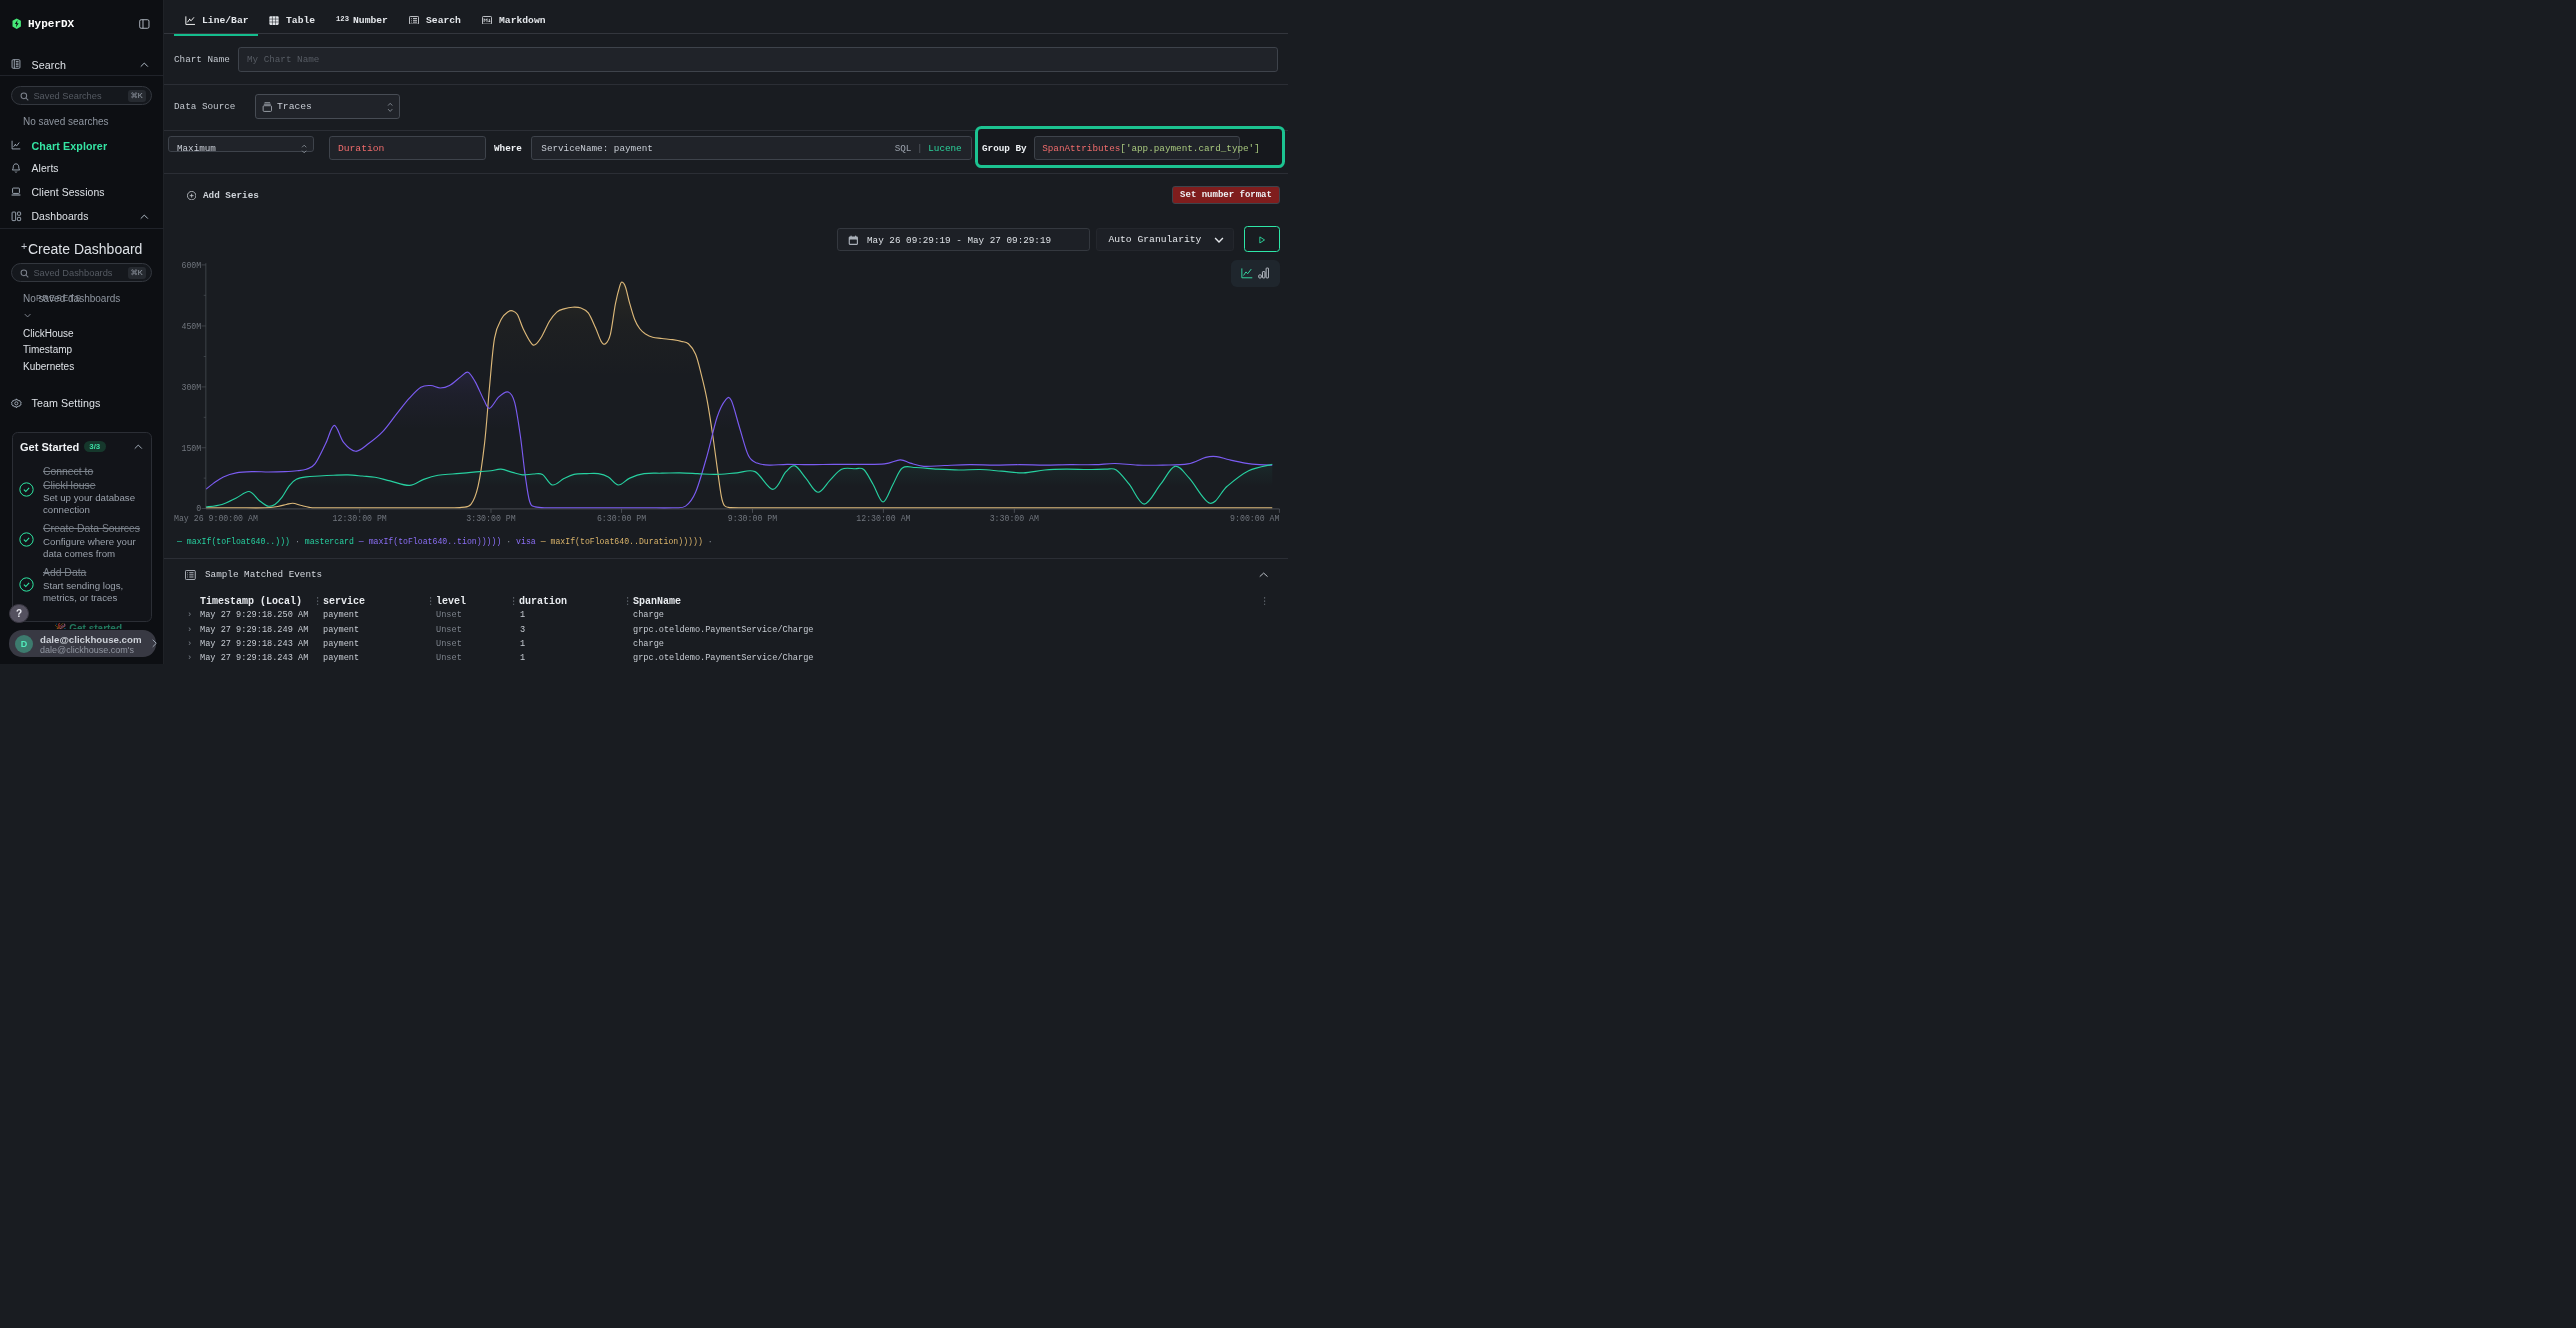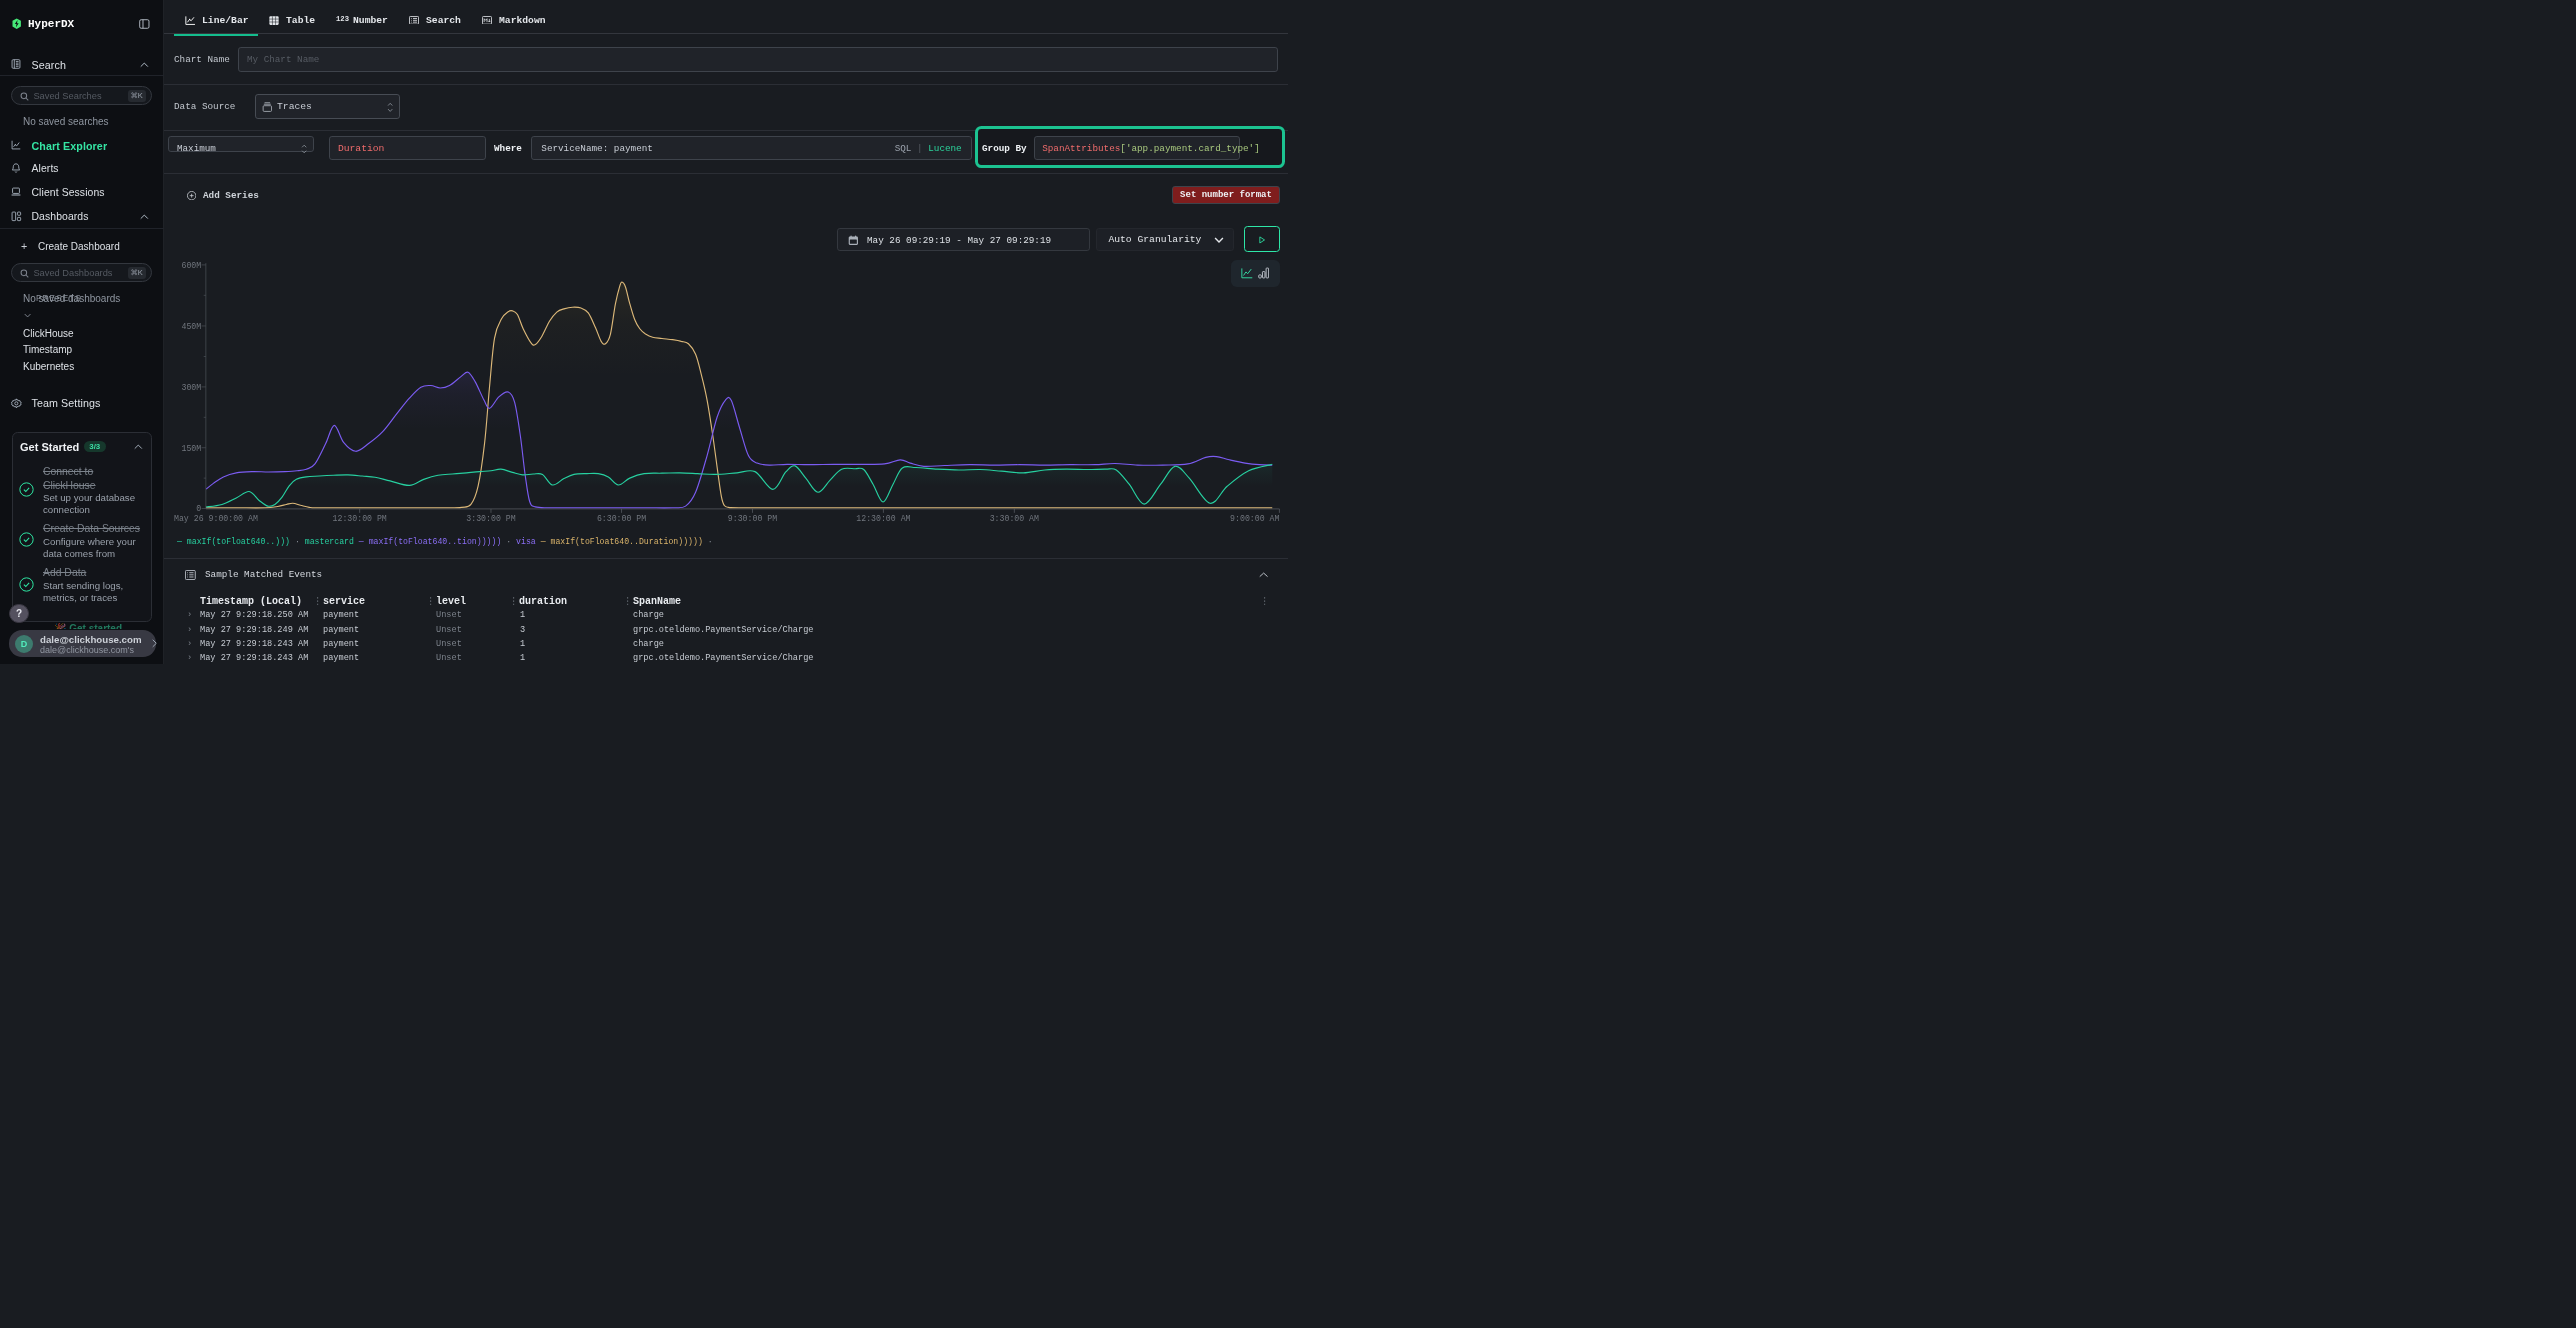--- a/index.html
+++ b/index.html
@@ -93,21 +93,21 @@
         <rect x="9" y="1.5" width="4.5" height="4.5" rx="1"></rect>
         <rect x="9" y="9" width="4.5" height="4.5" rx="1"></rect>
       </svg>
   <div class="sitem" style="top:211px">Dashboards</div>
   <svg class="abs" style="left:140px;top:214px" width="8.6" height="5.7" viewBox="0 0 12 8" fill="none" stroke="#aeb9c6" stroke-width="1.4">
         <path d="M1 6.5 L6 1.5 L11 6.5"></path>
       </svg>
   <div class="abs" style="left:0;top:228px;width:164px;height:0.7px;background:#20232a"></div>
 
   <div class="abs" style="left:21px;top:240px;font-size:10.7px;color:#c9ced6">+</div>
-  <div class="abs" style="left:38px;top:241px;font-size:10px;color:#dde1e6">Create Dashboard</div>
+  <div class="abs" style="left:28px;top:241px;font-size:14px;color:#dde1e6">Create Dashboard</div>
 
   <div class="pill" style="top:263px">
     <svg class="abs" style="left:7.2px;top:5px" width="9.3" height="9.3" viewBox="0 0 13 13" fill="none" stroke="#7d838d" stroke-width="1.4">
           <circle cx="5.4" cy="5.4" r="3.9"></circle>
           <line x1="8.4" y1="8.4" x2="11.6" y2="11.6"></line>
         </svg>
     <div class="ph">Saved Dashboards</div>
     <div class="kbd"><svg width="6.4" height="6.4" viewBox="0 0 12 12" style="vertical-align:-0.7px">
             <path d="M4.2 4.2 H7.8 V7.8 H4.2 Z M4.2 4.2 H2.7 A1.5 1.5 0 1 1 4.2 2.7 Z M7.8 4.2 V2.7 A1.5 1.5 0 1 1 9.3 4.2 Z M7.8 7.8 H9.3 A1.5 1.5 0 1 1 7.8 9.3 Z M4.2 7.8 V9.3 A1.5 1.5 0 1 1 2.7 7.8 Z" fill="none" stroke="#9aa1ab" stroke-width="1.1"></path>
           </svg>K</div>

